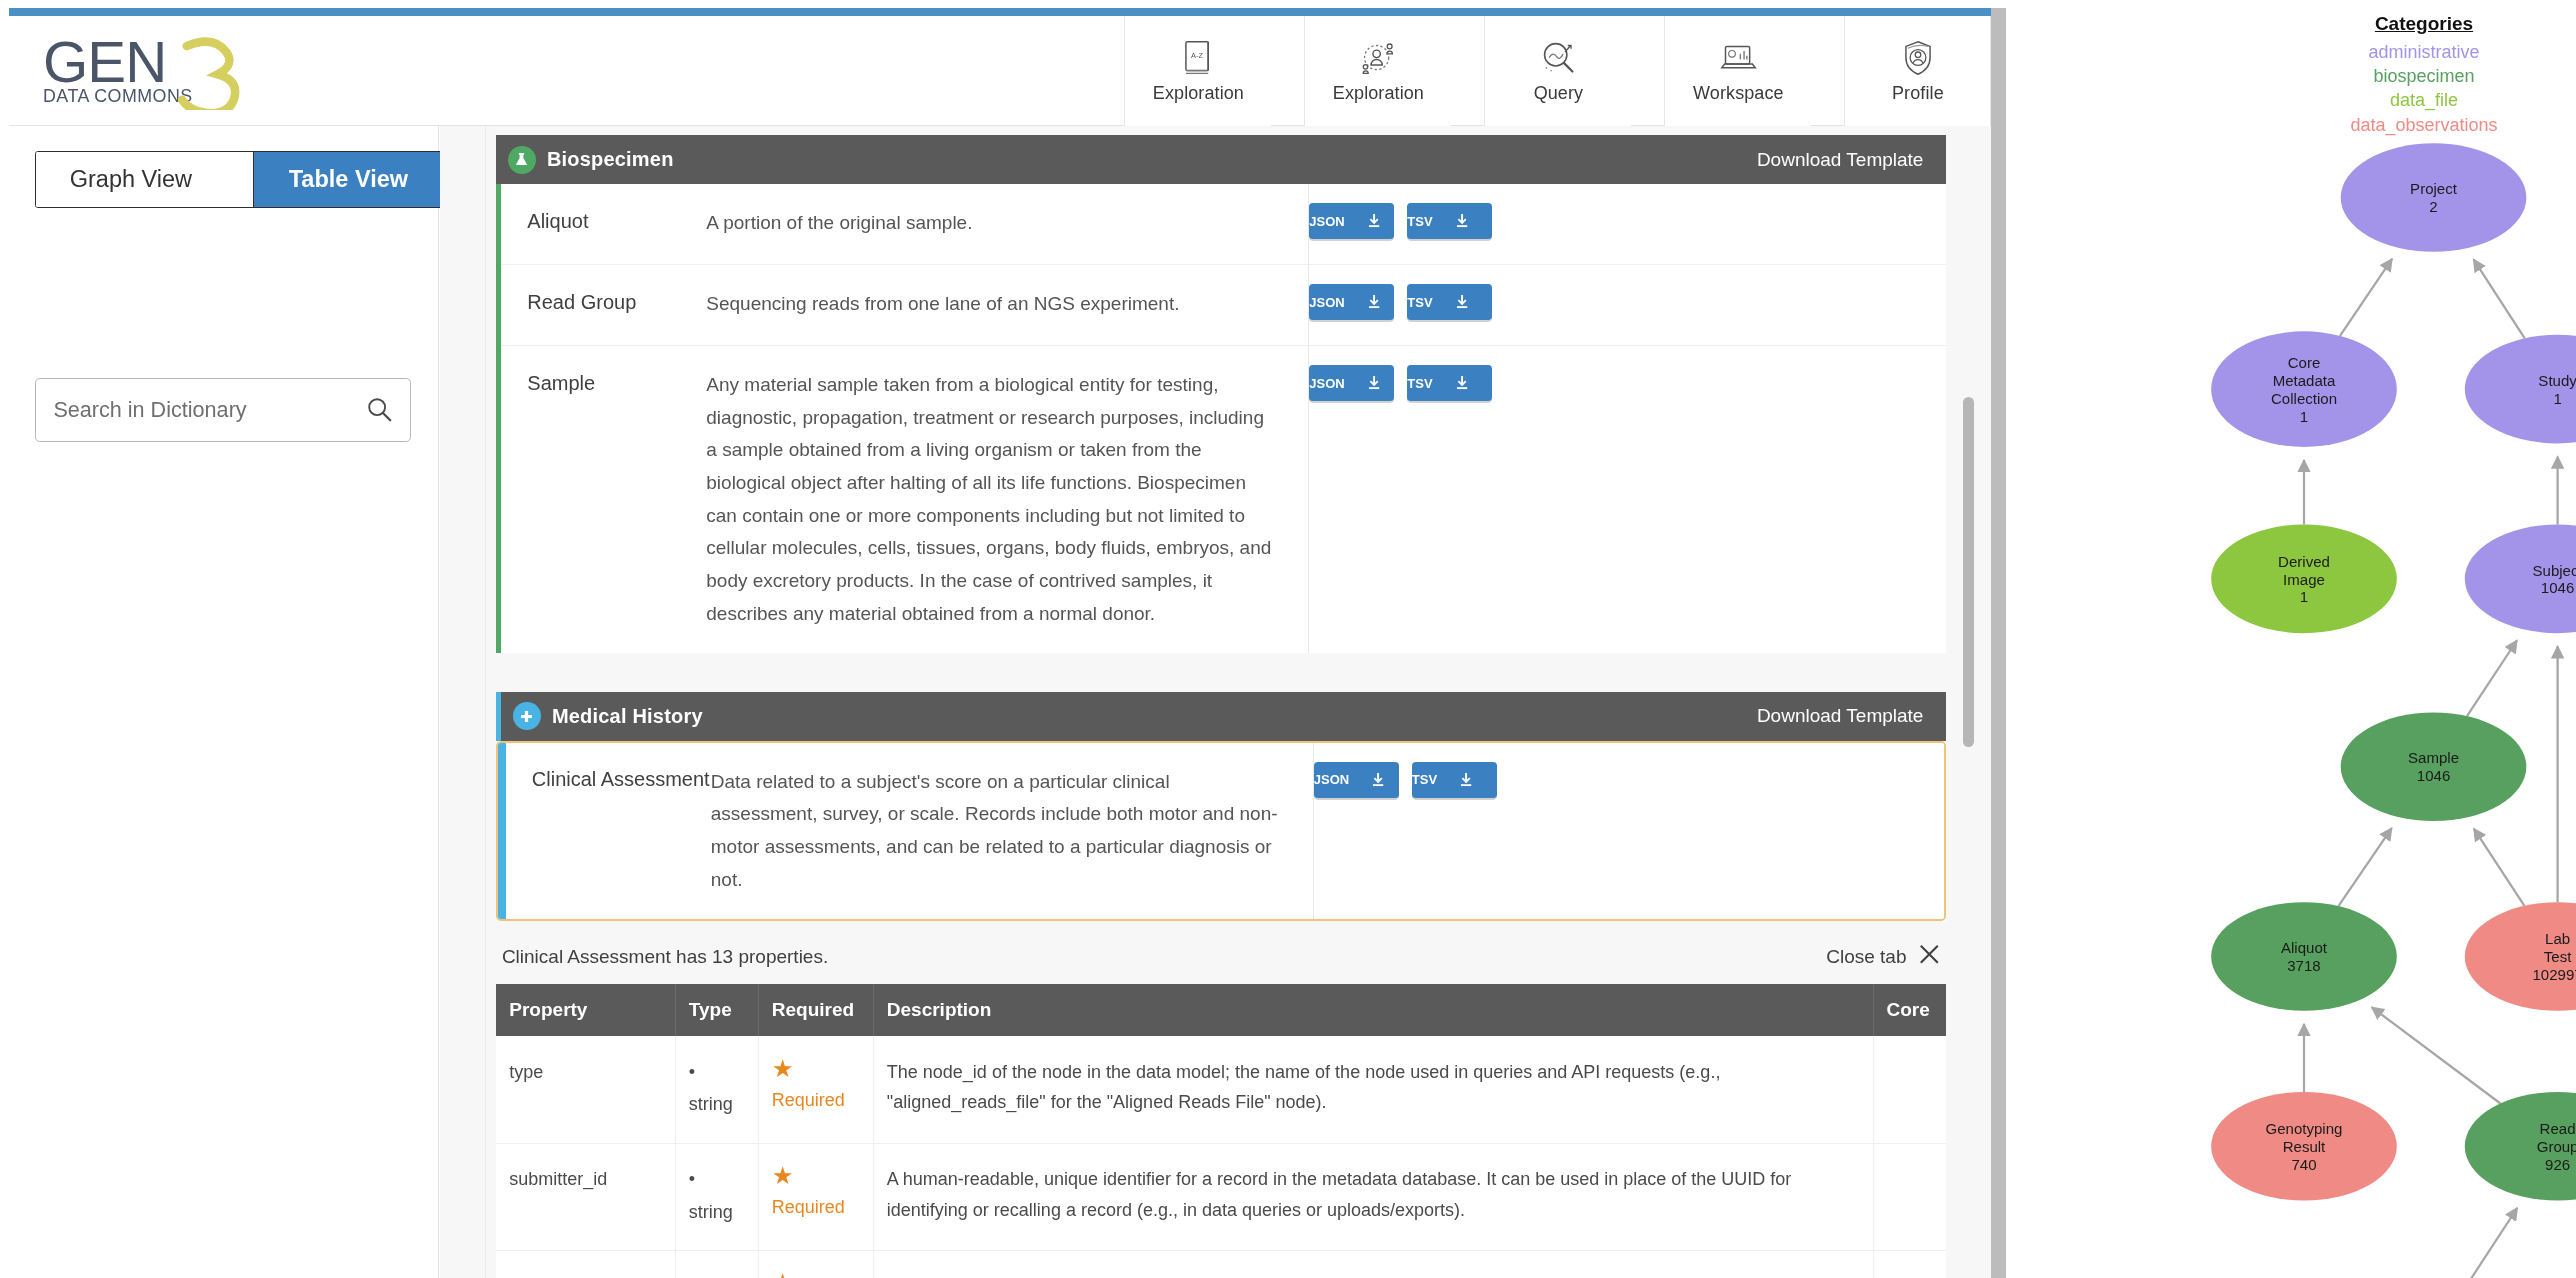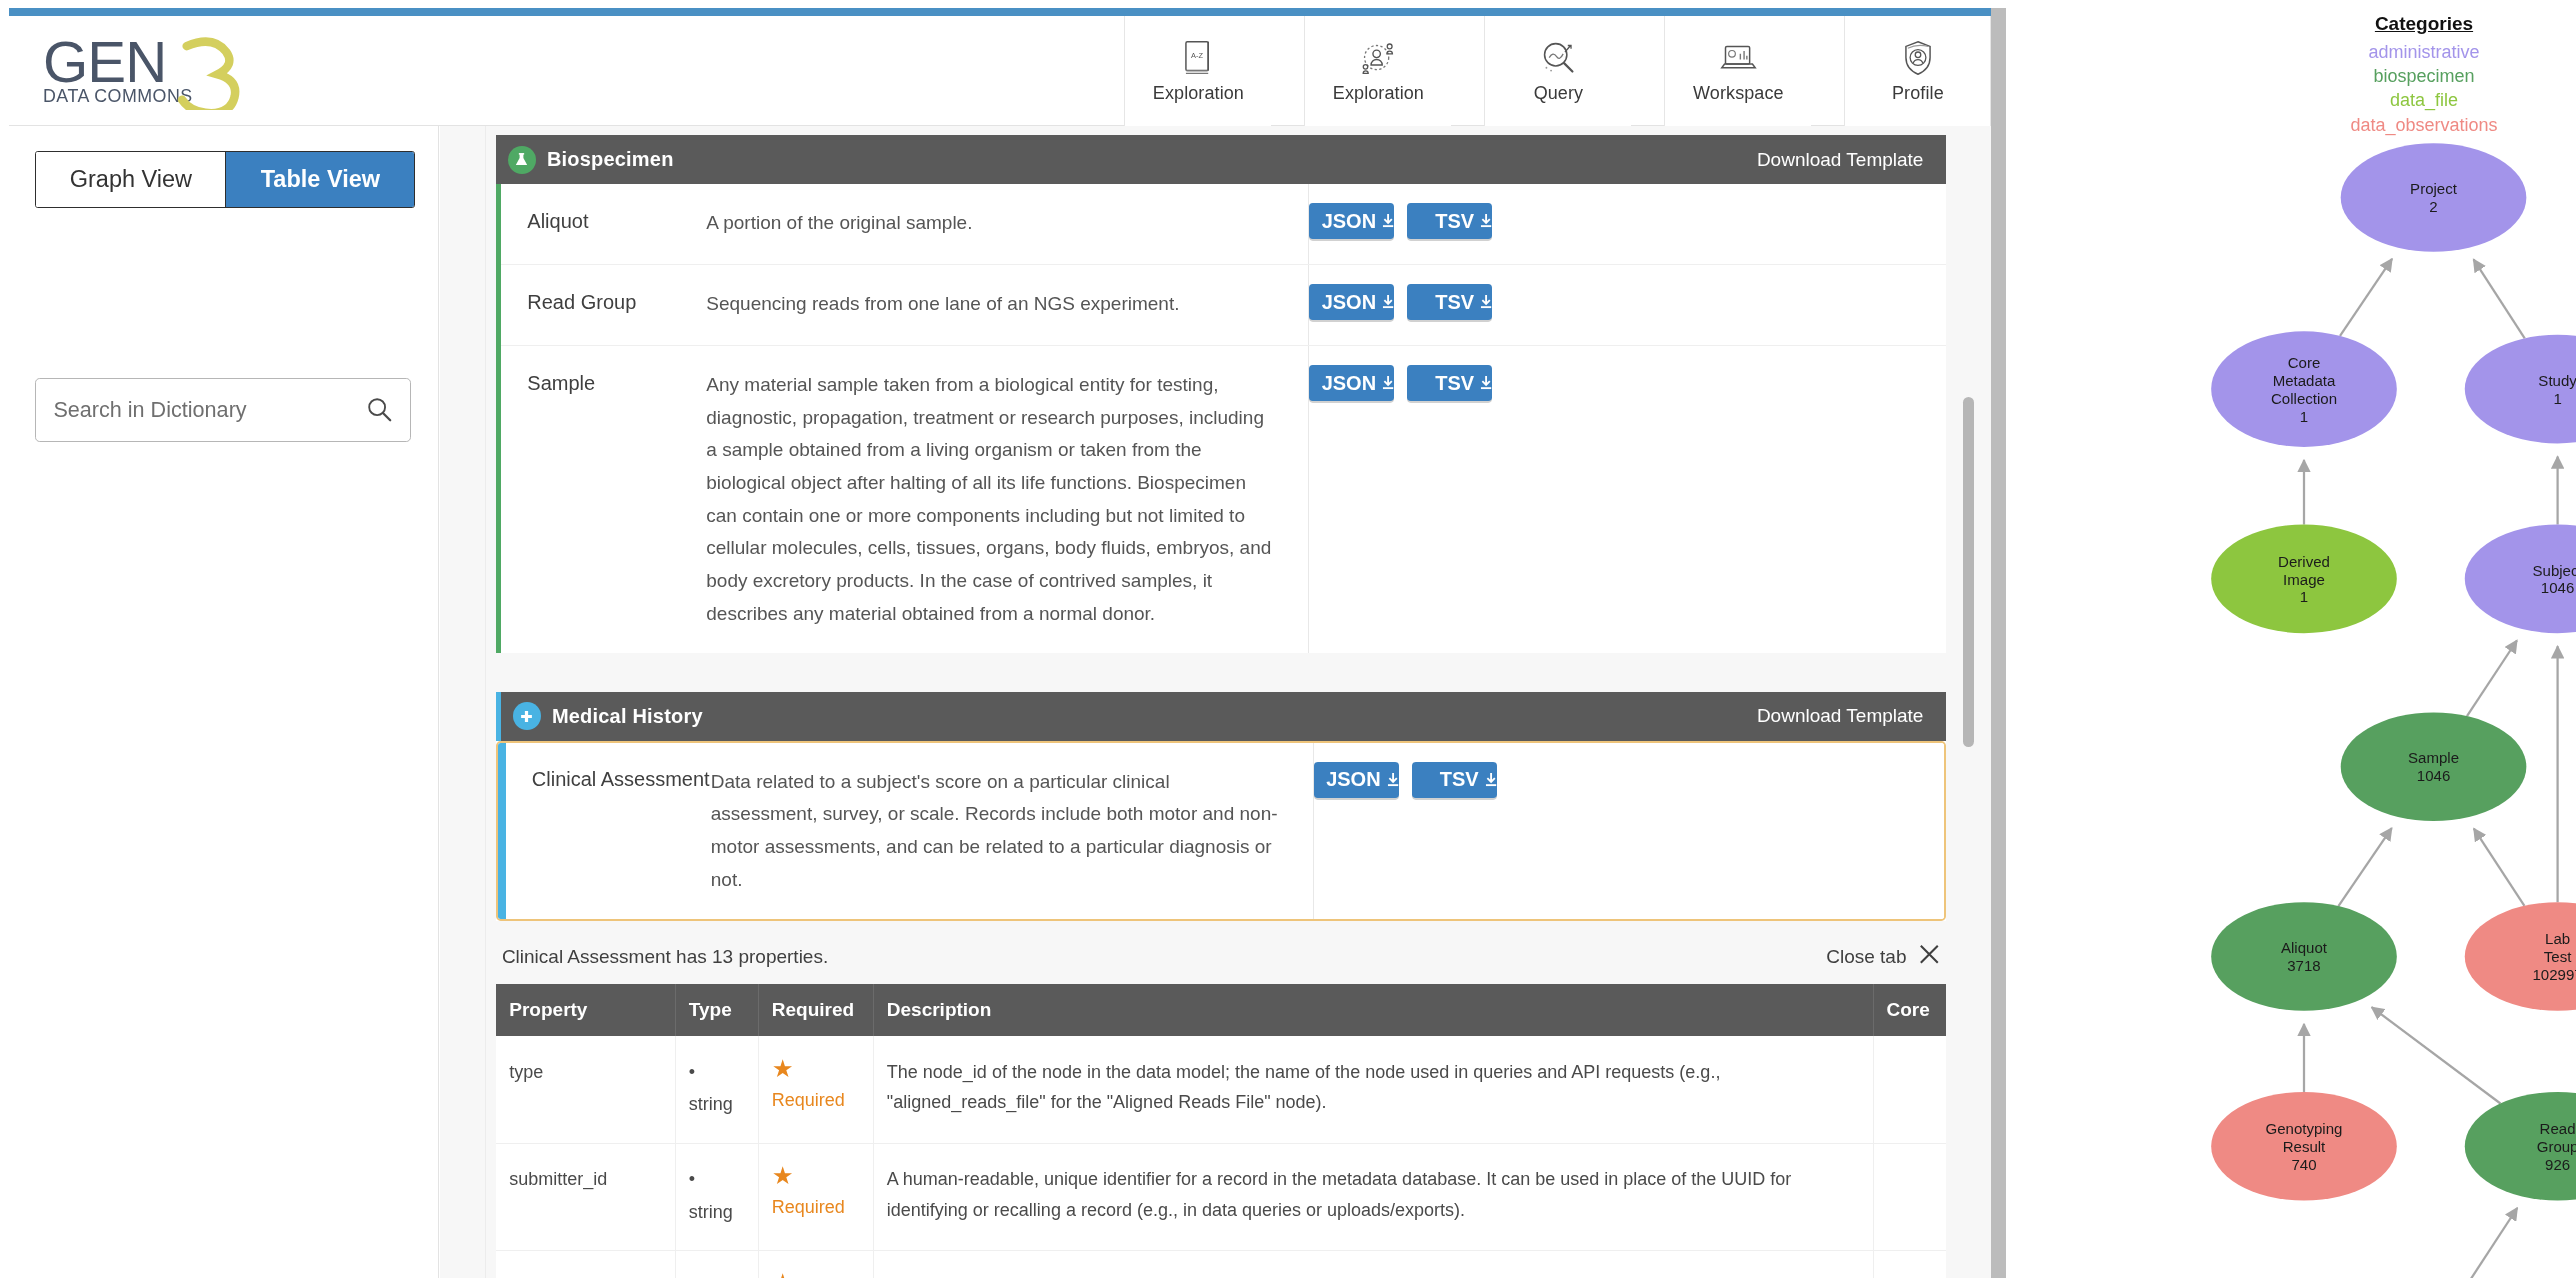--- a/index.html
+++ b/index.html
@@ -49,21 +49,21 @@
   }
   .viewtoggle {
     position: absolute; left: 26px; top: 25.4px;
     display: flex; border-radius: 2.8px; overflow: hidden;
     border: 0.9px solid #2e2e2e;
   }
   .vt-btn {
     width: 189px; height: 55px; display:flex; align-items:center; justify-content:center;
     font-size: 23.5px; background: #fff; color: #333; cursor:pointer;
   }
-  .vt-btn.active { background: #3b80c0; color:#fff; font-weight: bold; }
+  .vt-btn.active { background: #3b80c0; color:#fff; font-weight: bold; margin-left: 28px; }
   .vt-btn + .vt-btn { border-left: 0.9px solid #2e2e2e; }
 
   .searchbox {
     position: absolute; left: 26px; top: 252px; width: 376px; height: 64px;
     border: 0.9px solid #b6b6b6; border-radius: 4.7px;
     display:flex; align-items:center; padding: 0 17px;
   }
   .searchbox input {
     flex:1; border:none; outline:none; font-size: 21.6px; color:#3a3a3a;
     font-family: "Liberation Sans", sans-serif; background:transparent;
@@ -96,22 +96,22 @@
 
   .node-list { border-left: 5.6px solid #4fa964; background:#fff; }
 
   .node-row { display:flex; align-items:flex-start; border-bottom: 1.9px solid #efefef; background:#fff; min-height: 81px; }
   .node-row:last-child { border-bottom:none; }
   .node-name { width: 205px; flex:0 0 205px; font-size:20px; color:#3f3f3f; padding: 25.4px 0 22.6px 26px; }
   .node-desc { flex:1; font-size:19px; color:#555; line-height: 1.72; padding: 22.6px 32px 22.6px 0; max-width: 602px;}
   .node-btns { width: 291px; flex:0 0 291px; padding: 19px 17px 17px 0; display:flex; gap:13px; justify-content:flex-start; border-left:0.9px solid #e8e8e8; align-self:stretch; }
   .dlbtn {
     width: 85px; height: 36px; background:#3b80c0; color:#fff; border-radius:3.8px;
-    display:flex; align-items:center; justify-content:flex-end; gap:6px;
-    font-size:20px; font-weight:bold; cursor:pointer;
+    display:flex; align-items:center; justify-content:flex-start; gap:23px;
+    font-size:13px; font-weight:bold; cursor:pointer;
     box-shadow: 0 1.9px 0 rgba(0,0,0,.18);
   }
   .dlbtn svg { display:block; }
 
   .card-highlight {
     border: 2.8px solid #eec47a; border-radius: 4.7px; background:#fff;
     position:relative; overflow:hidden;
   }
   .card-highlight .blue-accent {
     position:absolute; left:0; top:0; bottom:0; width:7.5px; background:#49b3e3;

